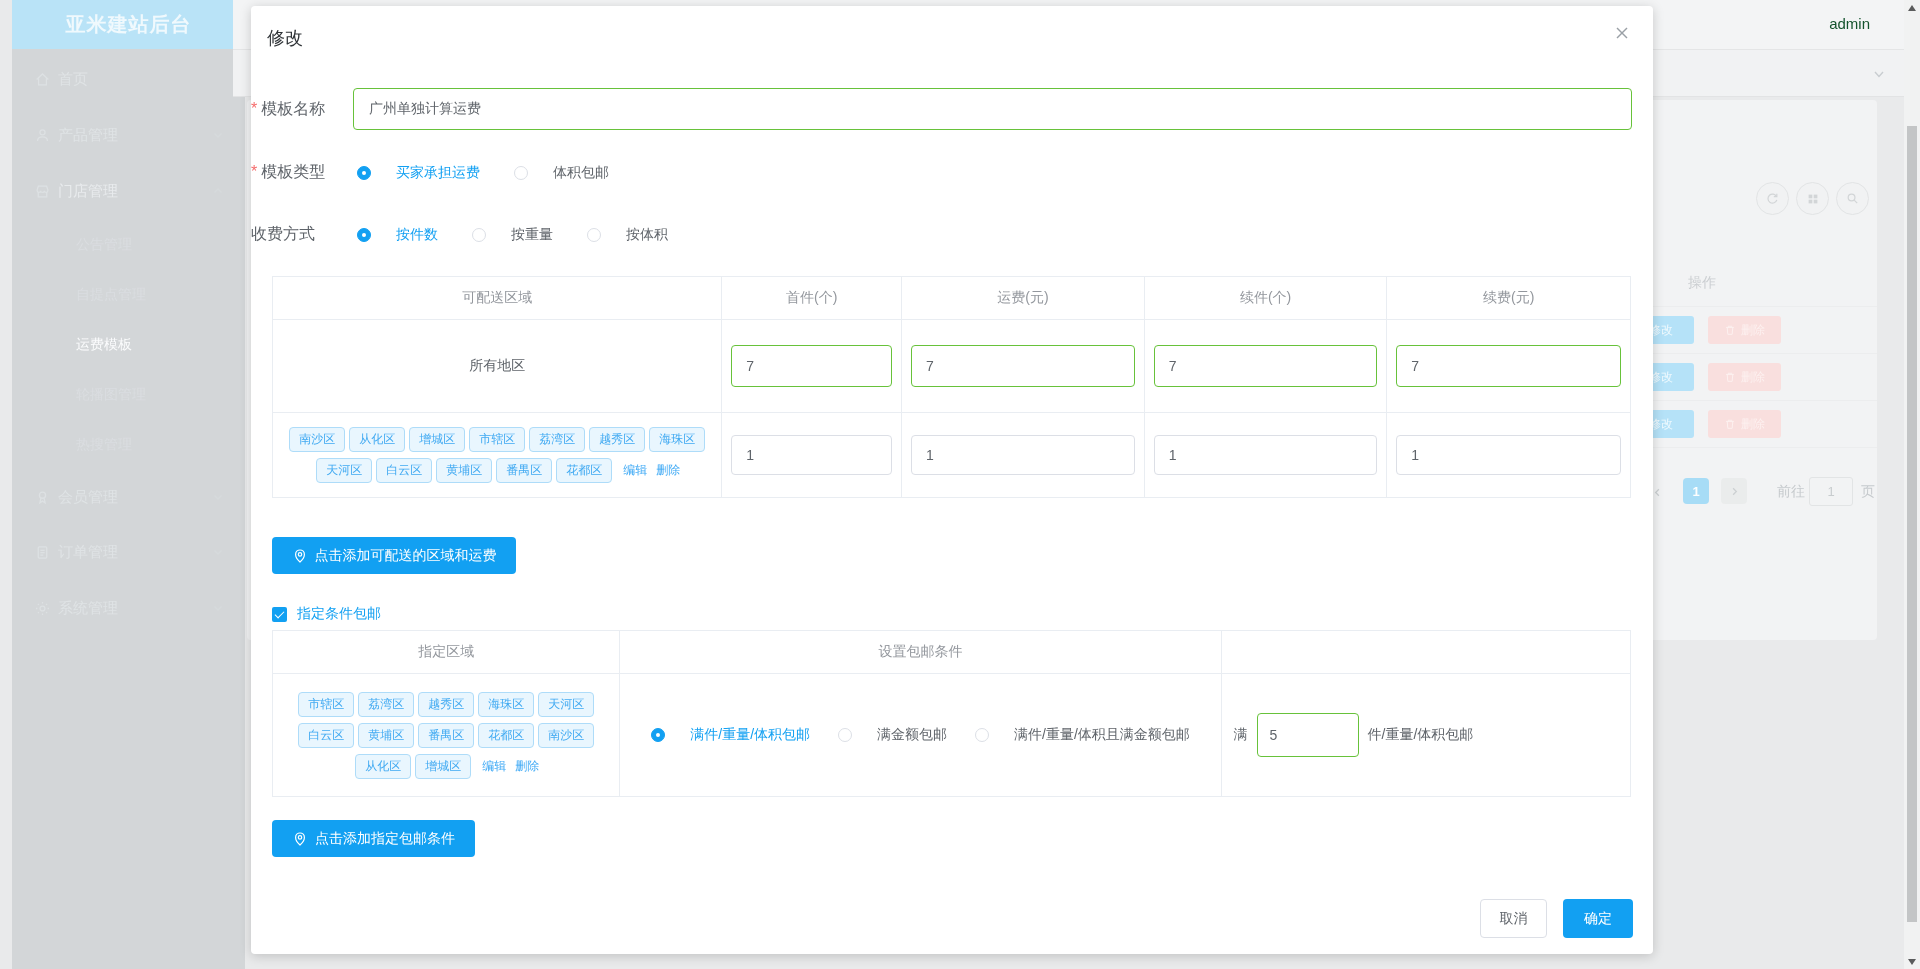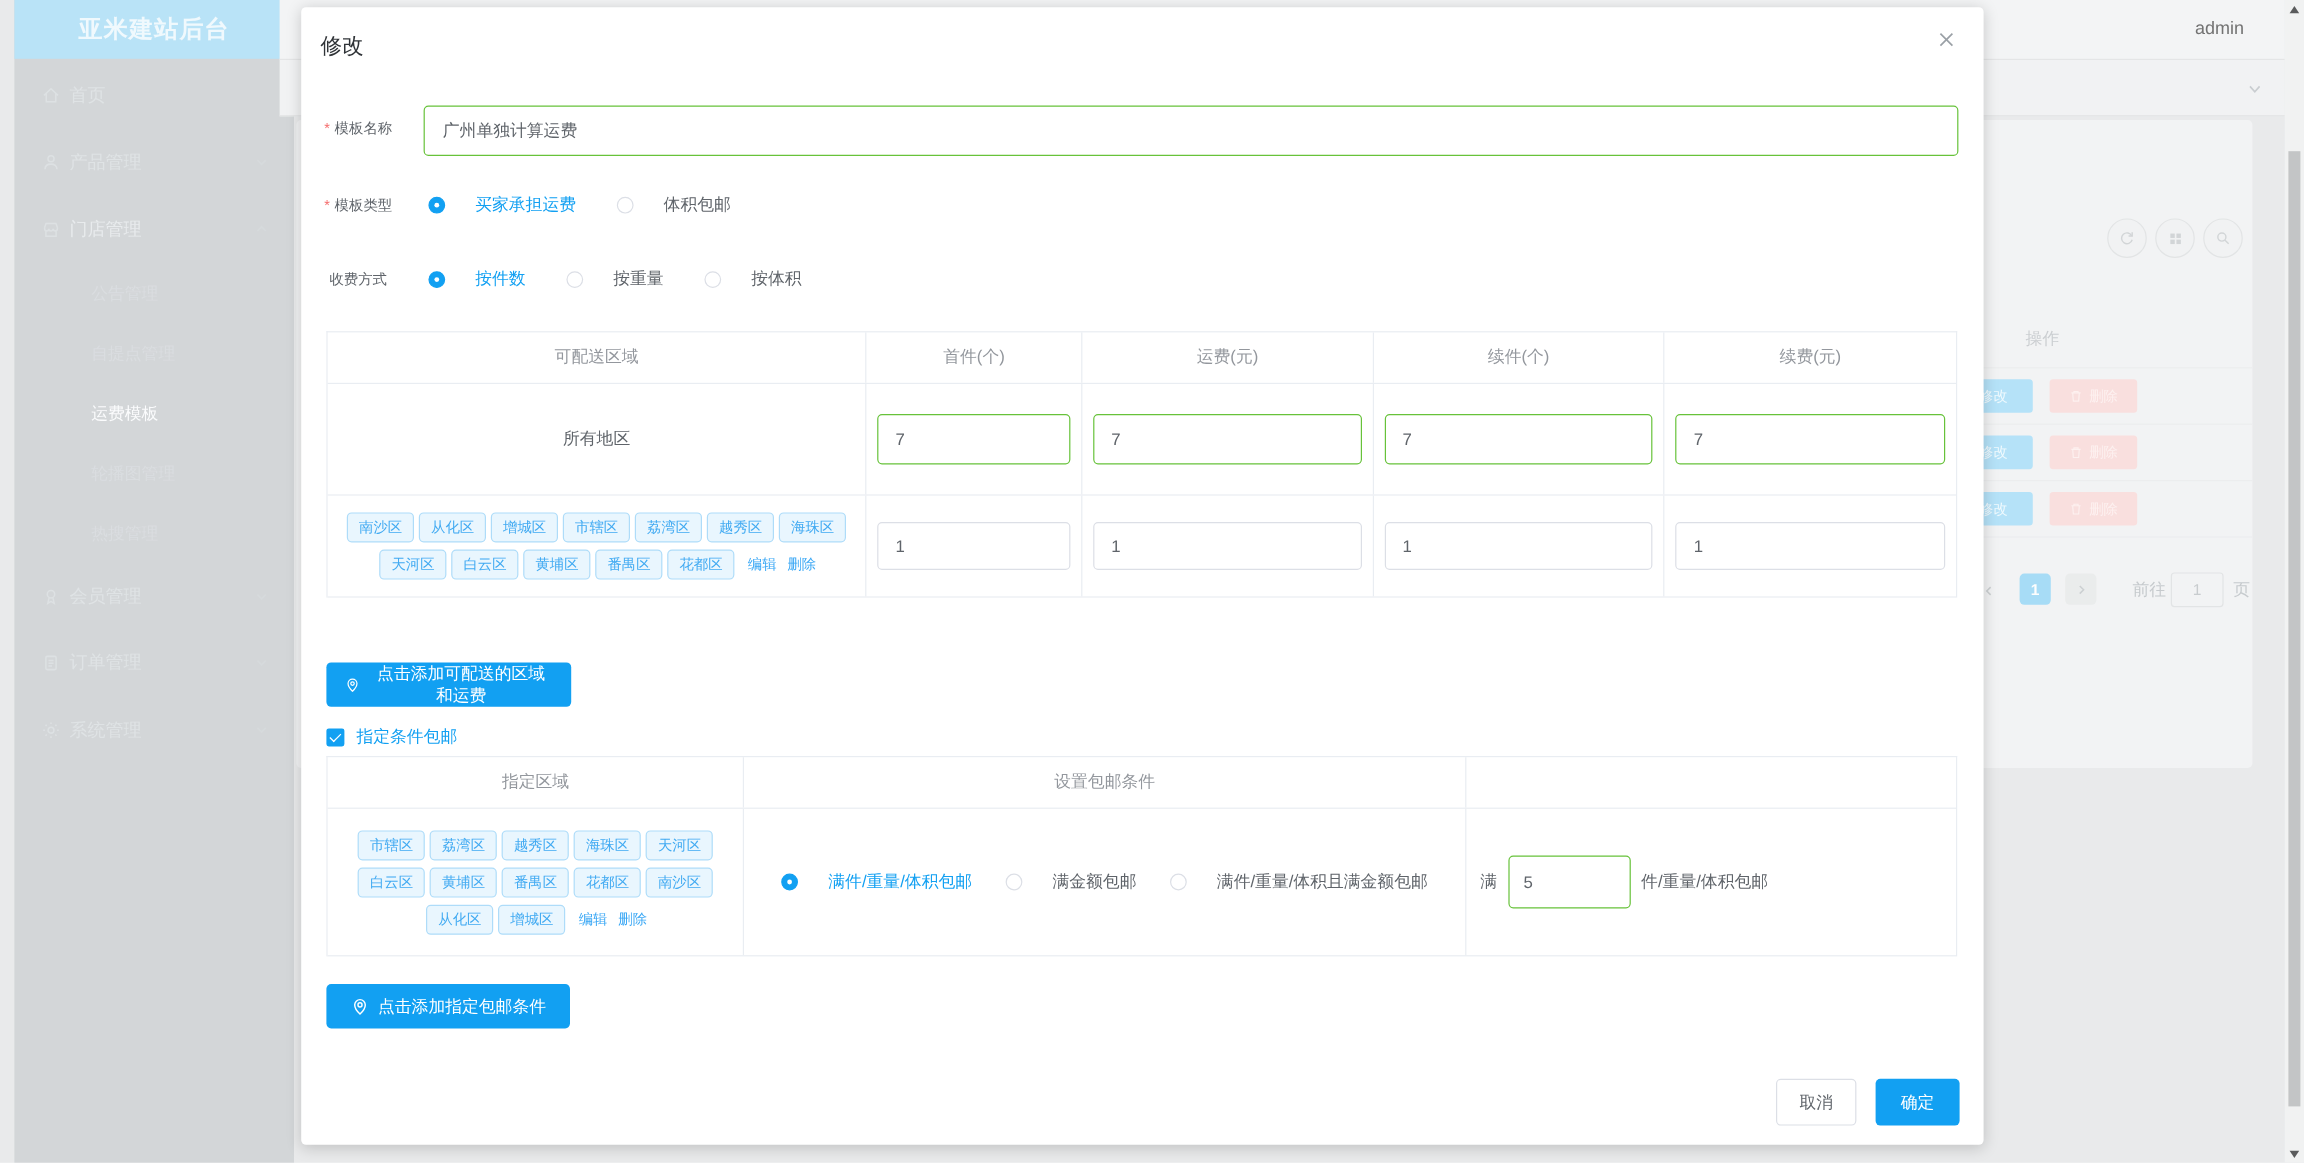--- a/index.html
+++ b/index.html
@@ -12,21 +12,21 @@
   .sidebar-header { height:49px; background:#b9e3f7; display:flex; align-items:center; justify-content:center;
                     color:#f0f9fd; font-size:20px; font-weight:bold; letter-spacing:1px; }
   .s-item { position:absolute; left:0; width:100%; height:26px; display:flex; align-items:center; color:#dfe3e5; font-size:15px; }
   .s-item .s-ico { position:absolute; left:22px; width:17px; height:17px; color:#dde1e3; }
   .s-item .s-lbl { position:absolute; left:46px; white-space:nowrap; }
   .s-item .s-chev { position:absolute; left:200px; width:12px; height:12px; color:#d6dadc; }
   .s-sub { position:absolute; left:64px; width:140px; height:26px; line-height:26px; color:#dadde0; font-size:14px; white-space:nowrap; }
   .s-sub.active { color:#fbfcfd; }
 
   .topbar { position:absolute; left:233px; top:0; width:1671px; height:50px; background:#f3f4f5; border-bottom:1px solid #e4e5e6; z-index:1; }
-  .admin { position:absolute; top:15px; right:50px; color:#737373; font-size:15px; }
+  .admin { position:absolute; top:15px; right:50px; color:#14532d; font-size:15px; }
   .filterbar { position:absolute; left:233px; top:50px; width:1671px; height:47px; background:#f1f2f3; border-bottom:1px solid #e2e3e4; z-index:1; }
   .filterbar .chev { position:absolute; right:18px; top:17px; width:14px; height:14px; color:#c9cdd0; }
 
   .content-card { position:absolute; left:247px; top:100px; width:1630px; height:540px; background:#f2f3f4; border-radius:4px; z-index:1; }
   .circ-btn { position:absolute; top:182px; width:33px; height:33px; border:1px solid #e2e4e5; border-radius:50%;
               background:#f1f2f3; display:flex; align-items:center; justify-content:center; color:#d2d5d7; z-index:1; }
   .bg-th { position:absolute; left:1688px; top:274px; color:#cbced1; font-size:14px; z-index:1; }
   .bg-line { position:absolute; left:1560px; width:317px; height:1px; background:#ecedee; z-index:1; }
   .bg-btn { position:absolute; height:28px; border-radius:3px; display:flex; align-items:center; justify-content:center;
             gap:5px; font-size:12px; z-index:1; }
@@ -47,21 +47,21 @@
   .sb-up { position:absolute; left:4px; top:5px; width:0; height:0; border-left:4px solid transparent; border-right:4px solid transparent; border-bottom:6px solid #5a5b5c; }
   .sb-down { position:absolute; left:4px; bottom:4px; width:0; height:0; border-left:4px solid transparent; border-right:4px solid transparent; border-top:6px solid #5a5b5c; }
   .sb-thumb { position:absolute; left:3px; top:126px; width:10px; height:796px; background:#c3c5c6; }
 
   
   .modal { position:absolute; left:251px; top:6px; width:1402px; height:948px; background:#ffffff; border-radius:4px;
            box-shadow:0 2px 12px rgba(0,0,0,0.18); z-index:2; }
   .m-title { position:absolute; left:16px; top:20px; font-size:18px; color:#2f3337; }
   .m-close { position:absolute; right:22px; top:18px; width:18px; height:18px; color:#9aa0a6; cursor:pointer; }
 
-  .form-label { font-size:12px; color:#5f646a; text-align:center; white-space:nowrap; }
+  .form-label { font-size:16px; color:#5f646a; text-align:left; white-space:nowrap; }
   .req::before { content:"*"; color:#f56c6c; margin-right:4px; }
 
   .row-name { position:absolute; left:0; top:93px; width:95px; }
   .name-input { position:absolute; left:102px; top:82px; width:1279px; height:42px; border:1px solid #67c23a; border-radius:4px;
                 padding:0 15px; font-size:14px; color:#5f646a; background:#fff; outline:none; font-family:inherit; }
 
   .row-type { position:absolute; left:0; top:156px; width:900px; display:flex; align-items:center; }
   .row-method { position:absolute; left:0; top:218px; width:900px; display:flex; align-items:center; }
   .row-type .form-label, .row-method .form-label { width:95px; }
   .radio-group { display:flex; align-items:center; margin-left:11px; gap:34px; }
@@ -86,21 +86,21 @@
   .row-all { height:93px; color:#5f646a; }
   .row-tags { height:85px; }
   .tag-lines { display:flex; flex-direction:column; align-items:center; gap:2px; width:100%; }
   .tag-line { display:flex; align-items:center; justify-content:center; flex-wrap:nowrap; }
   .tag { height:25px; line-height:23px; padding:0 9px; font-size:12px; border:1px solid #aedcf9; background:#e9f6fe;
          color:#41aaf2; border-radius:4px; margin:2px; white-space:nowrap; }
   .link { font-size:12px; color:#3ba8f5; margin-left:9px; cursor:pointer; white-space:nowrap; }
 
   .add-btn { position:absolute; left:21px; height:37px; background:#12a0f2; color:#fff; border:none; border-radius:4px;
              font-size:14px; display:flex; align-items:center; justify-content:center; gap:7px; padding:0 15px; cursor:pointer; font-family:inherit; }
-  .add-btn1 { top:546px; width:204px; }
+  .add-btn1 { top:531px; width:244px; }
   .add-btn2 { top:814px; width:203px; }
 
   .cbx-row { position:absolute; left:21px; top:599px; display:flex; align-items:center; gap:10px; }
   .cbx { width:15px; height:15px; background:#12a0f2; border-radius:2px; position:relative; }
   .cbx::after { content:""; position:absolute; left:5px; top:2px; width:4px; height:8px; border:solid #fff; border-width:0 1.5px 1.5px 0; transform:rotate(45deg); }
   .cbx-label { font-size:14px; color:#12a0f2; }
 
   .table2 { top:624px; }
   .t2-c0 { width:348px; } .t2-c1 { width:602px; } .t2-c2 { width:409px; }
   .row-cond { height:123px; }

